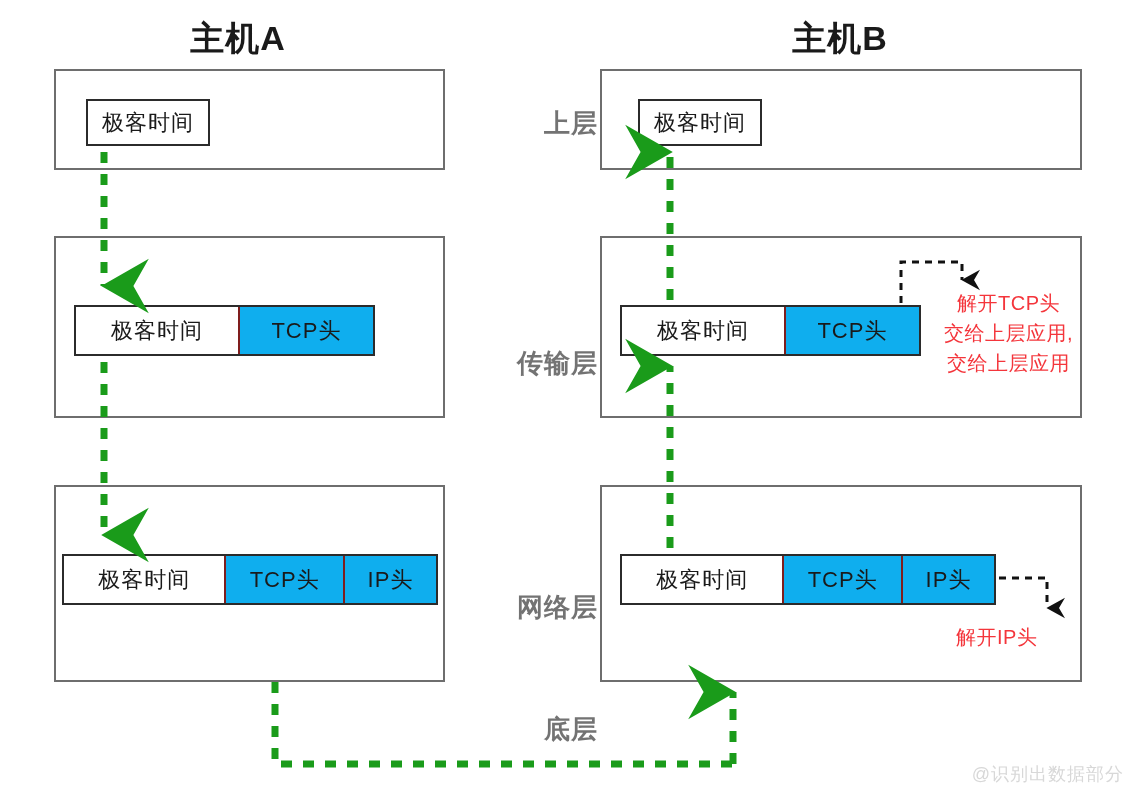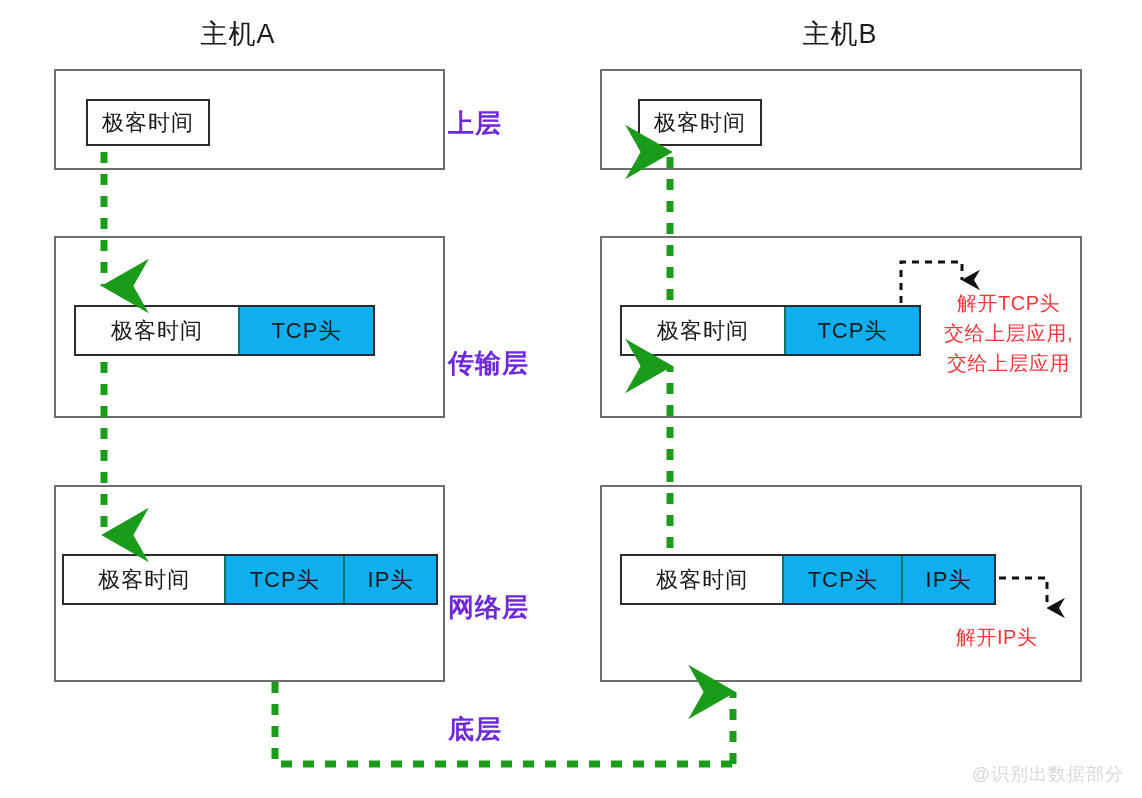--- a/index.html
+++ b/index.html
@@ -12,37 +12,37 @@
     width: 1142px;
     height: 798px;
     background: #ffffff;
     font-family: "Liberation Sans", "DejaVu Sans", sans-serif;
     overflow: hidden;
   }
 
   
   .host-title {
     position: absolute;
-    font-size: 27px;
-    font-weight: 400;
+    font-size: 34px;
+    font-weight: 700;
     color: #1a1a1a;
     letter-spacing: 1px;
     white-space: nowrap;
     text-align: center;
   }
 
   
   .layer-label {
     position: absolute;
     font-size: 26px;
     font-weight: 600;
-    color: #6d28d9;
-    letter-spacing: 1px;
-    white-space: nowrap;
-    text-align: left;
+    color: #737373;
+    letter-spacing: 1px;
+    white-space: nowrap;
+    text-align: right;
     width: 150px;
   }
 
   
   .layer-box {
     position: absolute;
     box-sizing: border-box;
     border: 2px solid #6e6e6e;
     background: #ffffff;
   }
@@ -64,21 +64,21 @@
     color: #1a1a1a;
     letter-spacing: 1px;
     white-space: nowrap;
     font-weight: 500;
   }
   .seg.data {
     background: #ffffff;
   }
   .seg.hdr {
     background: #0FAEEE;
-    border-left: 2px solid #0f766e;
+    border-left: 2px solid #7f1d1d;
   }
 
   
   .appbox {
     position: absolute;
     box-sizing: border-box;
     border: 2px solid #2b2b2b;
     background: #ffffff;
     display: flex;
     align-items: center;

